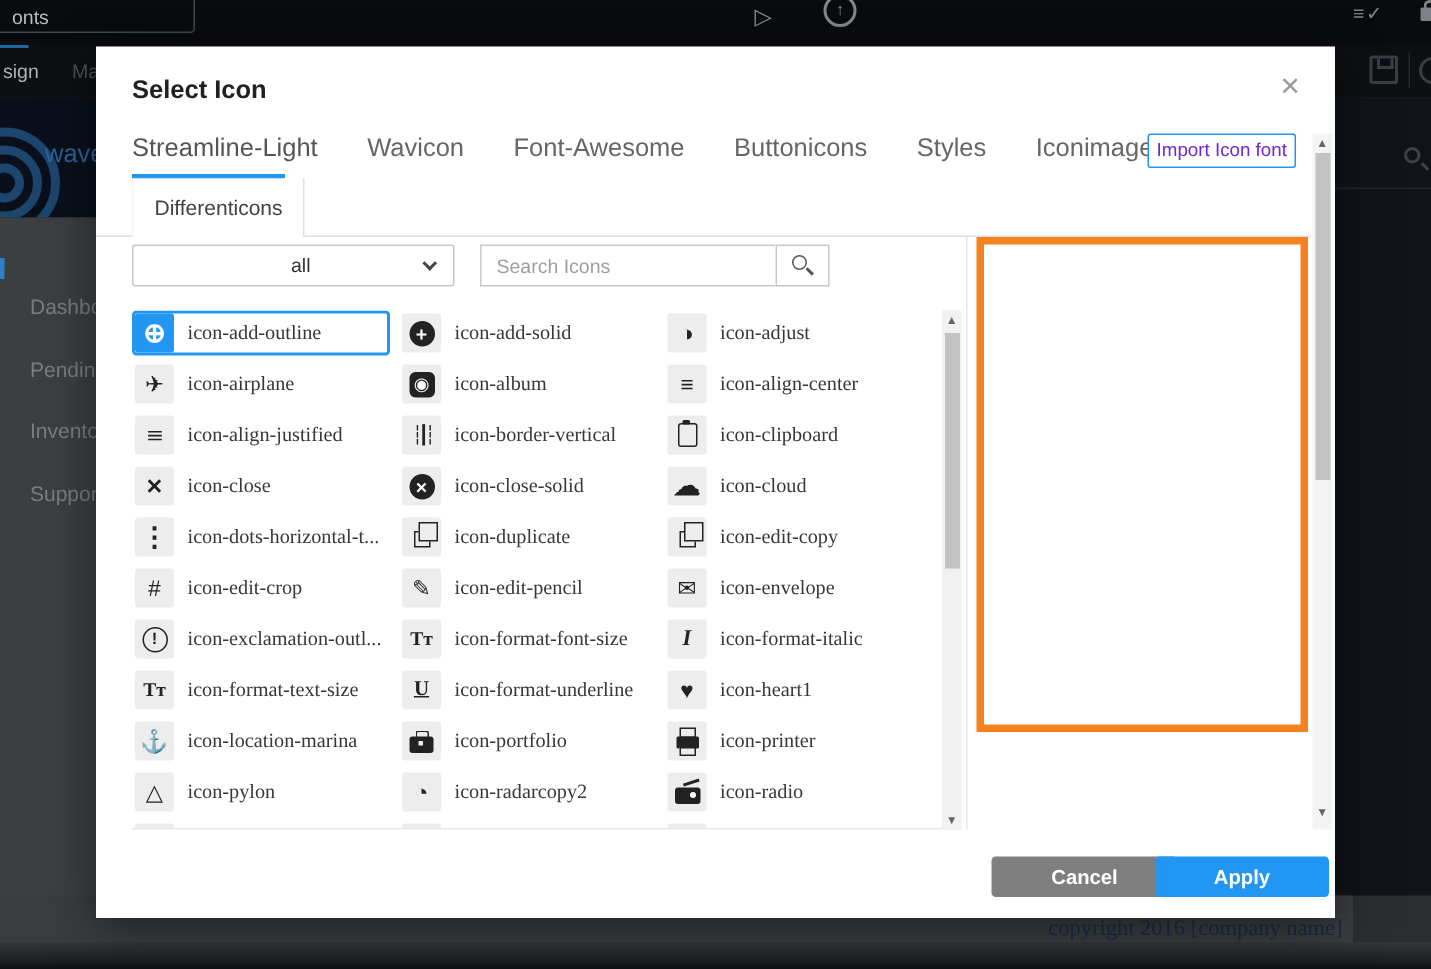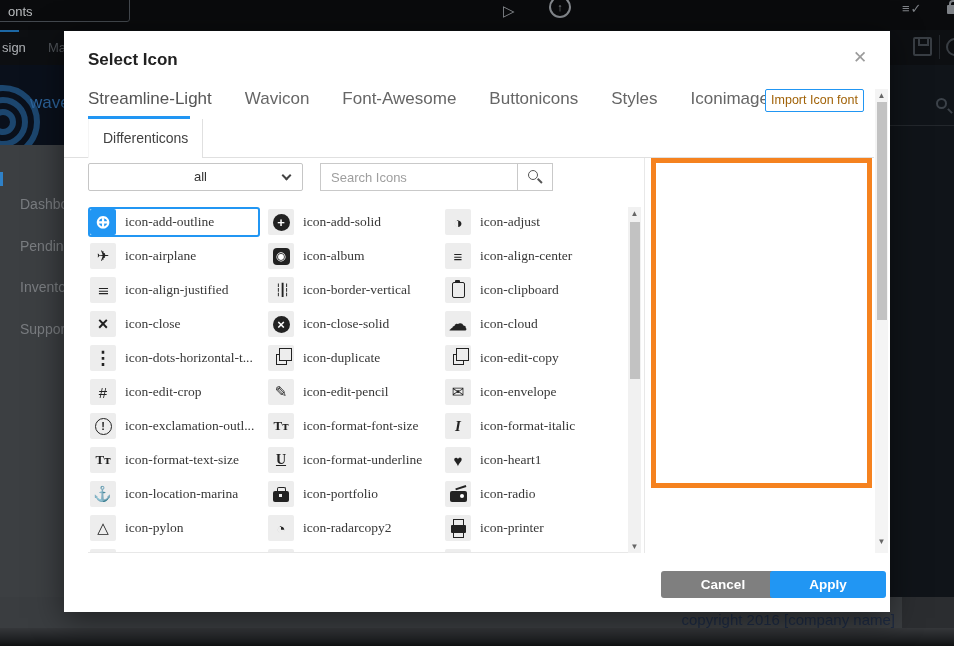--- a/index.html
+++ b/index.html
@@ -30,37 +30,37 @@
   .logo-block { left:0; top:65px; width:210px; height:80px; background:#0a101b; overflow:hidden; }
   .logo-arc { border-radius:50%; border:6px solid #1c466e; }
   .logo-text { left:30px; top:28px; color:#2c639a; font-size:17px; }
   .right-panel { left:890px; top:65px; width:64px; height:532px; background:#101419; }
   .rp-search { left:46px; top:33px; width:11px; height:11px; border:2px solid #3c4249; border-radius:50%; }
   .rp-search::after { content:""; position:absolute; left:9px; top:10px; width:6px; height:2px; background:#3c4249; transform:rotate(45deg);}
   .rp-line { left:0; top:60px; width:64px; height:1px; background:#23272c; }
   .sidebar { left:0; top:145px; width:210px; height:467px; background:#3c3f42; overflow:hidden; }
   .sidebar-item { position:absolute; left:20px; color:#7a7d81; font-size:14px; white-space:nowrap; }
   .sidebar-notch { left:0; top:172px; width:3px; height:14px; background:#2f81c7; }
-  .bottom-strip { left:0; top:597px; width:902px; height:31px; background:#3a3d40; }
+  .bottom-strip { left:0; top:597px; width:902px; height:31px; background:#3a3d40;font-family:Liberation Serif, serif; }
   .copyright { position:absolute; right:7px; top:14px; color:#1d2a42; font-size:15px; }
   .footer { left:0; top:628px; width:954px; height:18px;
      background:linear-gradient(#35373a,#1a1c1e 75%,#0f1011); }
 
   
   .modal { left:64px; top:31px; width:826px; height:581px; background:#fff;
      box-shadow:0 6px 30px rgba(0,0,0,.5); }
   .modal-title { left:24px; top:19px; font-size:17px; font-weight:600; color:#212121; }
   .modal-close { left:789px; top:16px; font-size:17px; color:#9b9b9b; cursor:pointer; }
 
   .tabs { left:24px; top:58px; height:28px; display:flex; gap:33px; }
   .tab { font-size:17px; color:#666; white-space:nowrap; cursor:pointer; }
   .tab.active { color:#555; }
   .tab-underline { left:24px; top:85px; width:102px; height:3px; background:#2196f3; }
   .import-btn { left:701px; top:58px; width:99px; height:23px; border:1px solid #2196f3; border-radius:2px;
-     color:#a16207; font-size:12.5px; background:#fff; text-align:center; line-height:21px; cursor:pointer;}
+     color:#6d28d9; font-size:12.5px; background:#fff; text-align:center; line-height:21px; cursor:pointer;}
   .subtab-row { left:0; top:88px; width:810px; height:39px; border-bottom:1px solid #e0e0e0; }
   .subtab { position:absolute; left:24px; top:0; height:39px; padding:0 14px; background:#fff;
      border-right:1px solid #e0e0e0; border-left:1px solid #f5f5f5; font-size:14px; color:#424242;
      line-height:38px; z-index:2; }
 
   .filter-select { left:24px; top:132px; width:215px; height:28px; border:1px solid #c6c6c6; border-radius:2px;
      font-size:13px; color:#333; line-height:26px; padding-left:10px; cursor:pointer;text-align:center; }
   .chevron { position:absolute; right:12px; top:8px; width:7px; height:7px; border-right:2px solid #444;
      border-bottom:2px solid #444; transform:rotate(45deg); }
   .search-input { left:256px; top:132px; width:197px; height:28px; border:1px solid #c9c9c9; border-right:none;
@@ -378,31 +378,31 @@
               <span class="g">I</span>
             </span>
             <span class="glbl">icon-format-italic</span>
           </div>
           <div class="grow">
             <span class="gi">
               <span class="g">♥</span>
             </span>
             <span class="glbl">icon-heart1</span>
           </div>
+          <div class="grow v-printer">
+            <span class="gi">
+              <span class="g"></span>
+            </span>
+            <span class="glbl">icon-printer</span>
+          </div>
           <div class="grow v-radio">
             <span class="gi">
               <span class="g"></span>
             </span>
             <span class="glbl">icon-radio</span>
-          </div>
-          <div class="grow v-printer">
-            <span class="gi">
-              <span class="g"></span>
-            </span>
-            <span class="glbl">icon-printer</span>
           </div>
           <div class="grow">
             <span class="gi">
               <span class="g"></span>
             </span>
             <span class="glbl"></span>
           </div>
         </div>
       </div>
 

